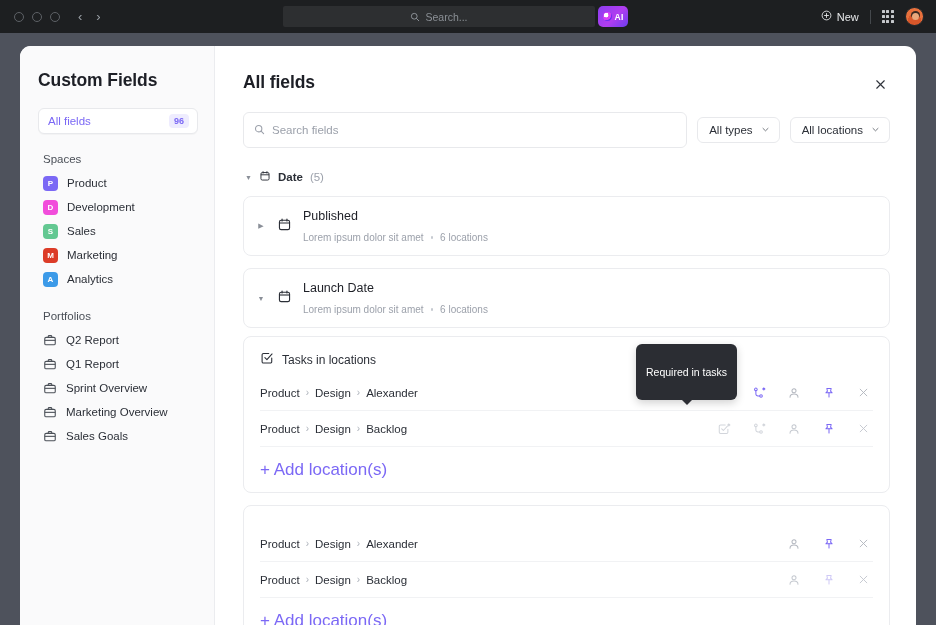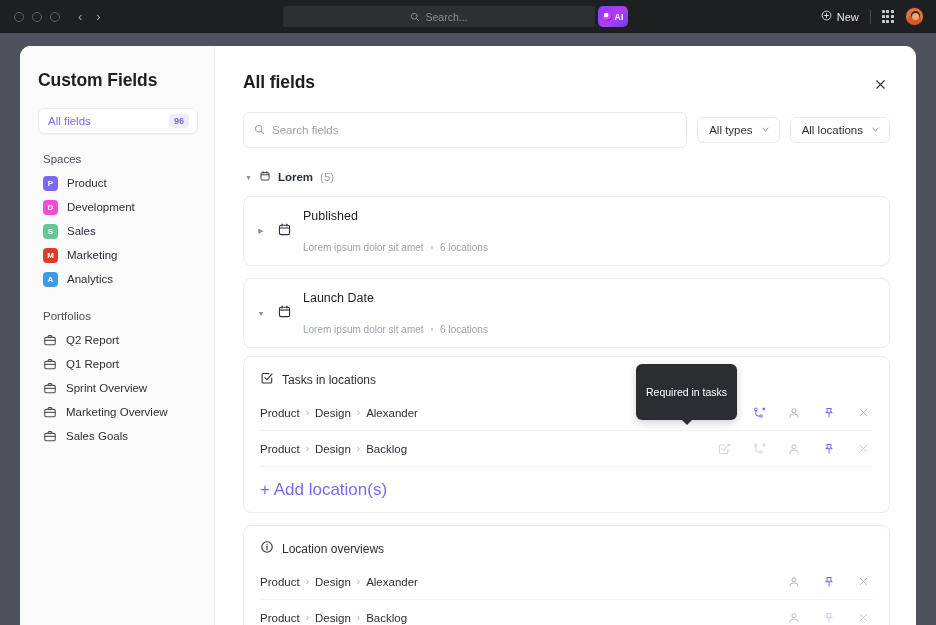--- a/index.html
+++ b/index.html
@@ -105,21 +105,21 @@
   .group-label { font-size: 11.5px; font-weight: 700; color: #2b2f37; }
   .group-count { font-size: 11.5px; color: #9ca1ab; }
 
   .field-card {
     margin-top: 10px; border: 1px solid #ebecef; border-radius: 8px; background: #fff;
     padding: 12px 14px 12px 12px; display: flex; align-items: center; gap: 11px;
   }
   .fc-caret { width: 10px; color: #8a8f98; font-size: 7px; display: flex; justify-content: center; cursor: pointer; }
   .fc-texts { flex: 1; }
   .fc-name { font-size: 12.5px; color: #1d1f26; font-weight: 400; }
-  .fc-sub { font-size: 10px; color: #9ca1ab; margin-top: 19px; display: flex; align-items: center; gap: 7px; }
+  .fc-sub { font-size: 10px; color: #9ca1ab; margin-top: 9px; display: flex; align-items: center; gap: 7px; }
   .dot-sep { width: 2.5px; height: 2.5px; border-radius: 50%; background: #c6cad1; display: inline-block; }
 
   .sub-panel {
     margin-top: 8px; border: 1px solid #ebecef; border-radius: 8px; background: #fff;
     padding: 14px 16px 12px 16px; position: relative;
   }
   .sp-head { display: flex; align-items: center; gap: 8px; }
   .sp-title { font-size: 12px; color: #2b2f37; }
   .loc-row {
     display: flex; align-items: center; justify-content: space-between;
@@ -331,21 +331,21 @@
 
     <div class="group-head">
       <span class="caret">▼</span>
       <span>
         <svg width="12" height="12" viewBox="0 0 16 16" fill="none" stroke="#2b2f37" stroke-width="1.25">
           <rect x="2.6" y="3.4" width="10.8" height="10" rx="1.8"></rect>
             <path d="M2.6 6.4h10.8"></path>
           <path d="M5.4 2.2v2M10.6 2.2v2" stroke-linecap="round"></path>
         </svg>
       </span>
-      <span class="group-label">Lorem</span>
+      <span class="group-label">Date</span>
       <span class="group-count">(5)</span>
     </div>
 
     <div class="field-card">
       <span class="fc-caret">▶</span>
       <span>
         <svg width="15" height="15" viewBox="0 0 16 16" fill="none" stroke="#2b2f37" stroke-width="1.2">
           <rect x="2.6" y="3.4" width="10.8" height="10" rx="1.8"></rect>
             <path d="M2.6 6.4h10.8"></path>
           <path d="M5.4 2.2v2M10.6 2.2v2" stroke-linecap="round"></path>
@@ -481,30 +481,20 @@
               <path d="M4.4 4.4l9.2 9.2M13.6 4.4l-9.2 9.2"></path>
             </svg>
           </span>
         </div>
       </div>
 
       <span class="add-loc">+ Add location(s)</span>
     </div>
 
     <div class="sub-panel" style="margin-top:12px">
-      <div class="sp-head">
-        <span>
-          <svg width="14" height="14" viewBox="0 0 16 16" fill="none" stroke="#2b2f37" stroke-width="1.25" stroke-linecap="round">
-            <circle cx="8" cy="8" r="6"></circle>
-              <path d="M8 7.2v4"></path>
-              <circle cx="8" cy="4.9" r=".75" fill="#2b2f37" stroke="none"></circle>
-          </svg>
-        </span>
-        <span class="sp-title">Location overviews</span>
-      </div>
 
       <div class="loc-row" style="margin-top:6px">
         <div class="bc">
           <span>Product</span>
           <span class="sep">›</span>
           <span>Design</span>
           <span class="sep">›</span>
           <span>Alexander</span>
         </div>
         <div class="row-actions">

